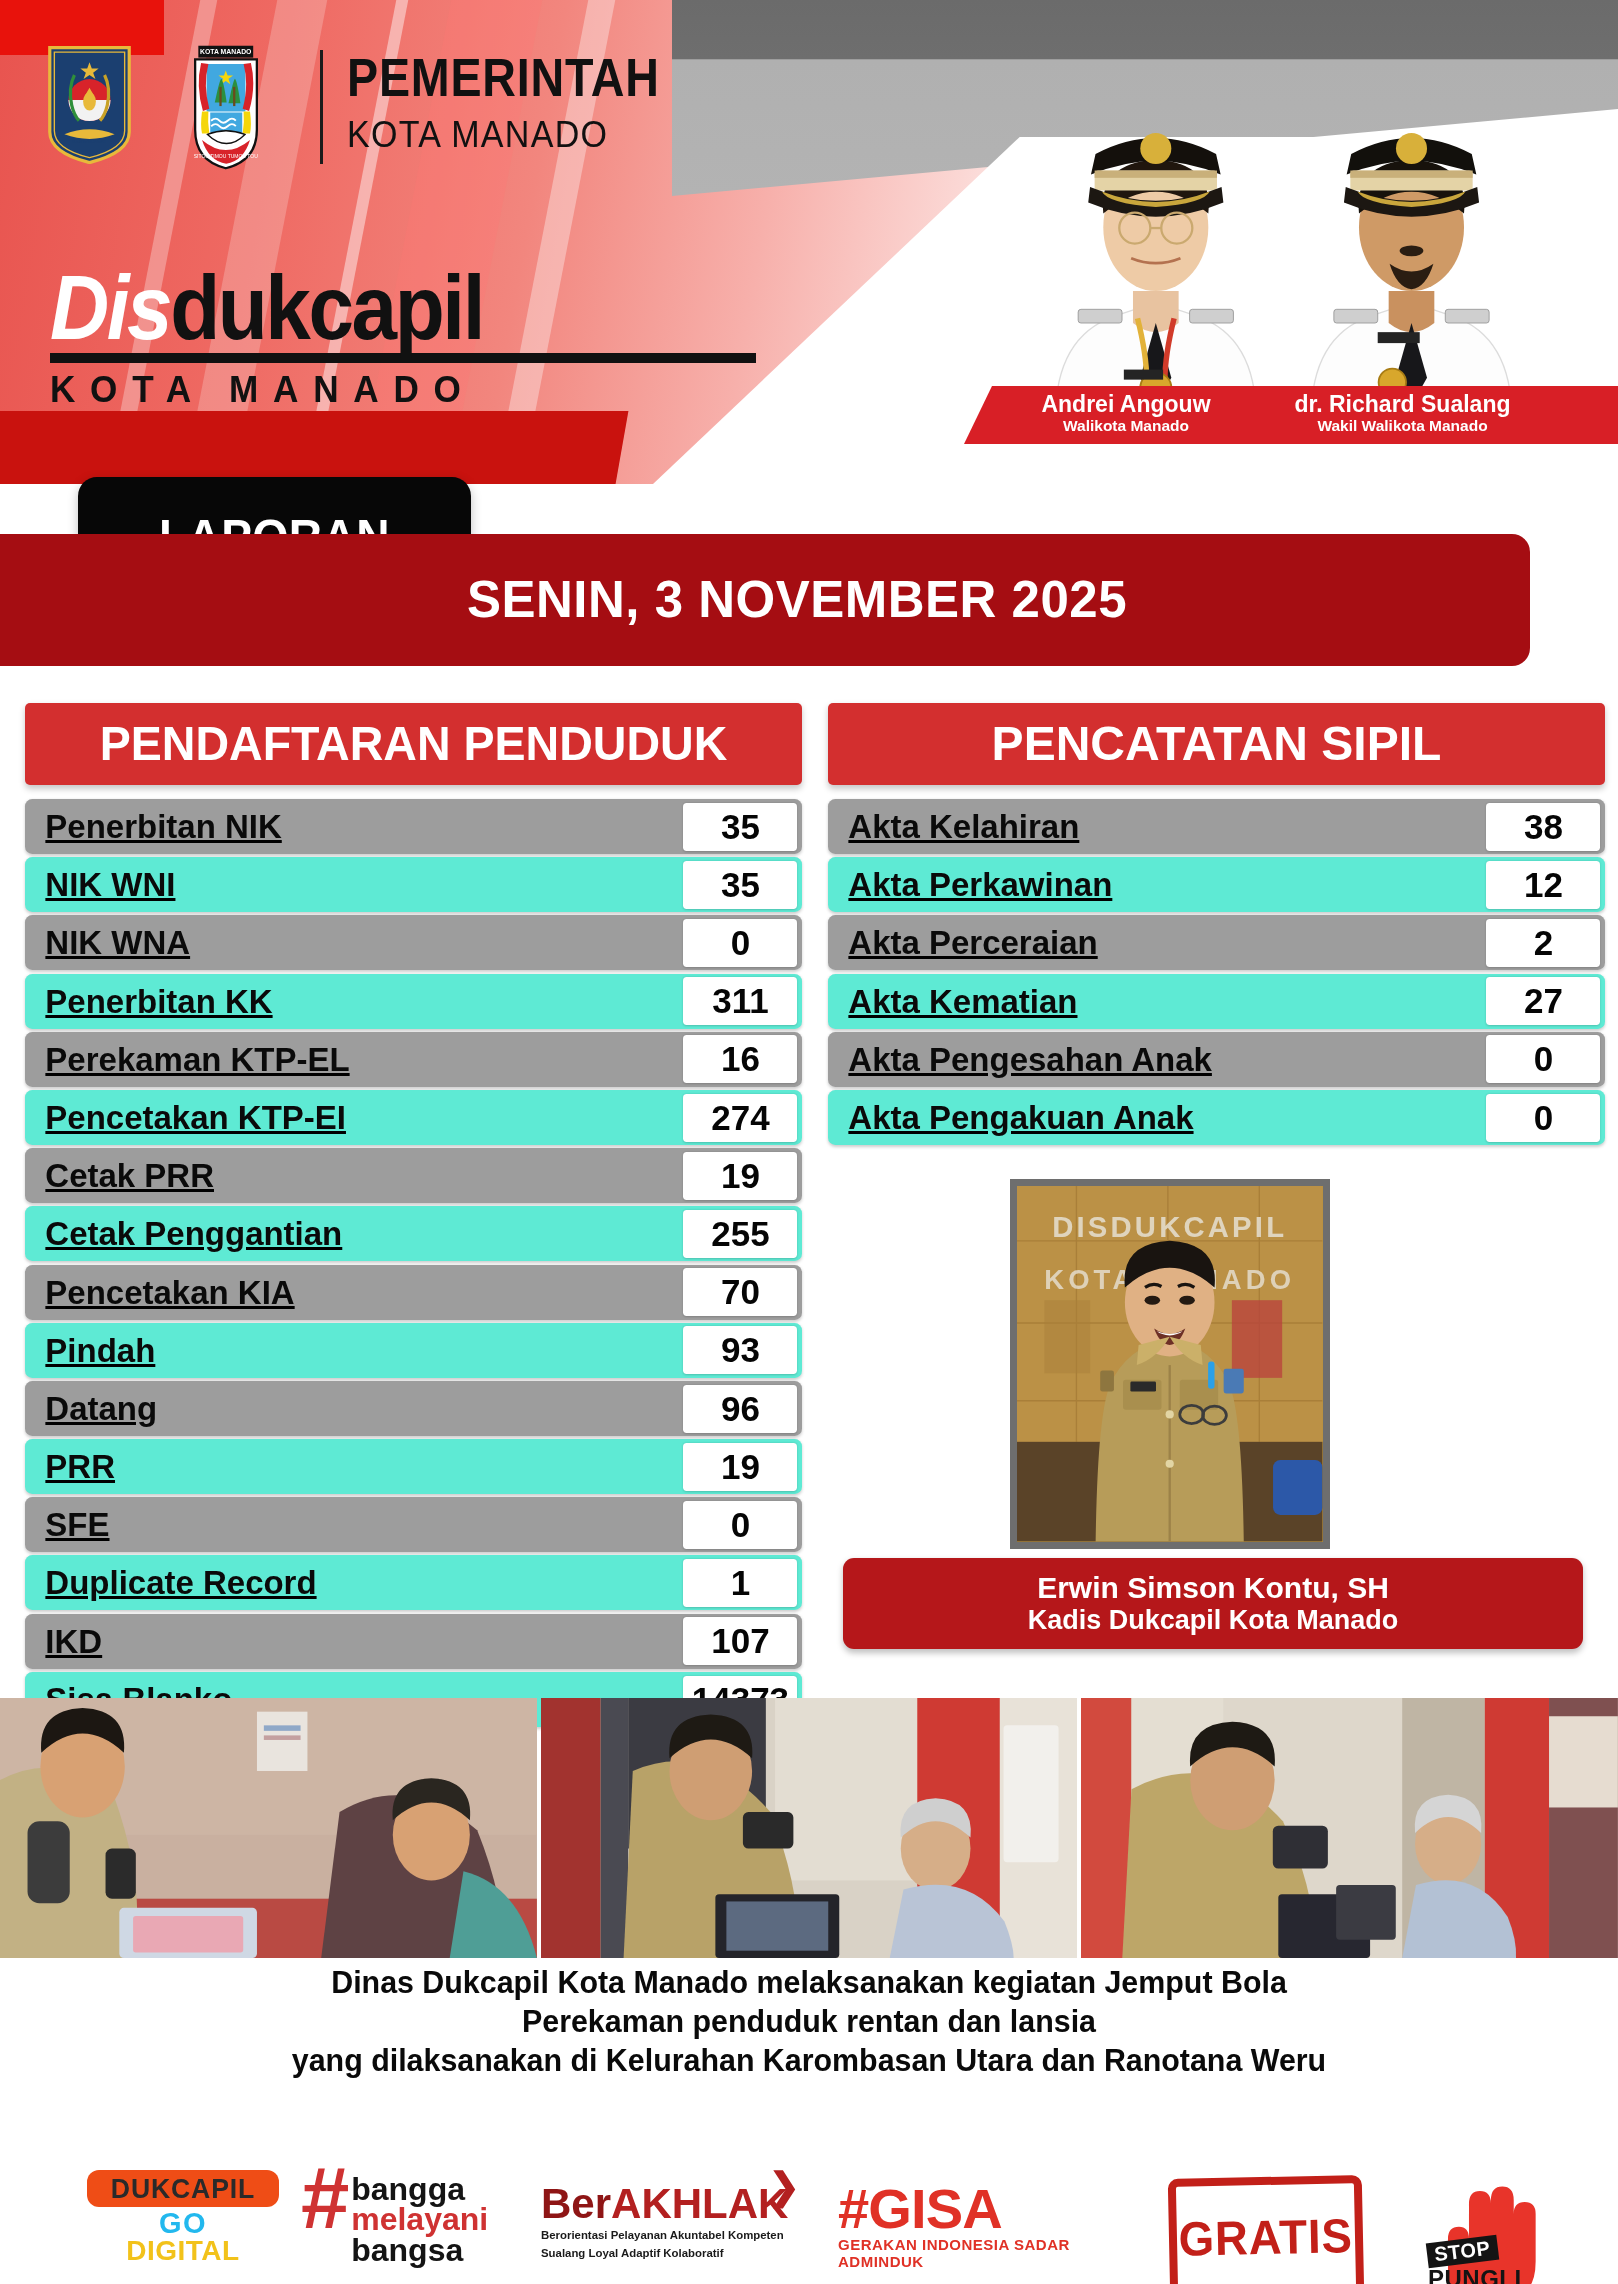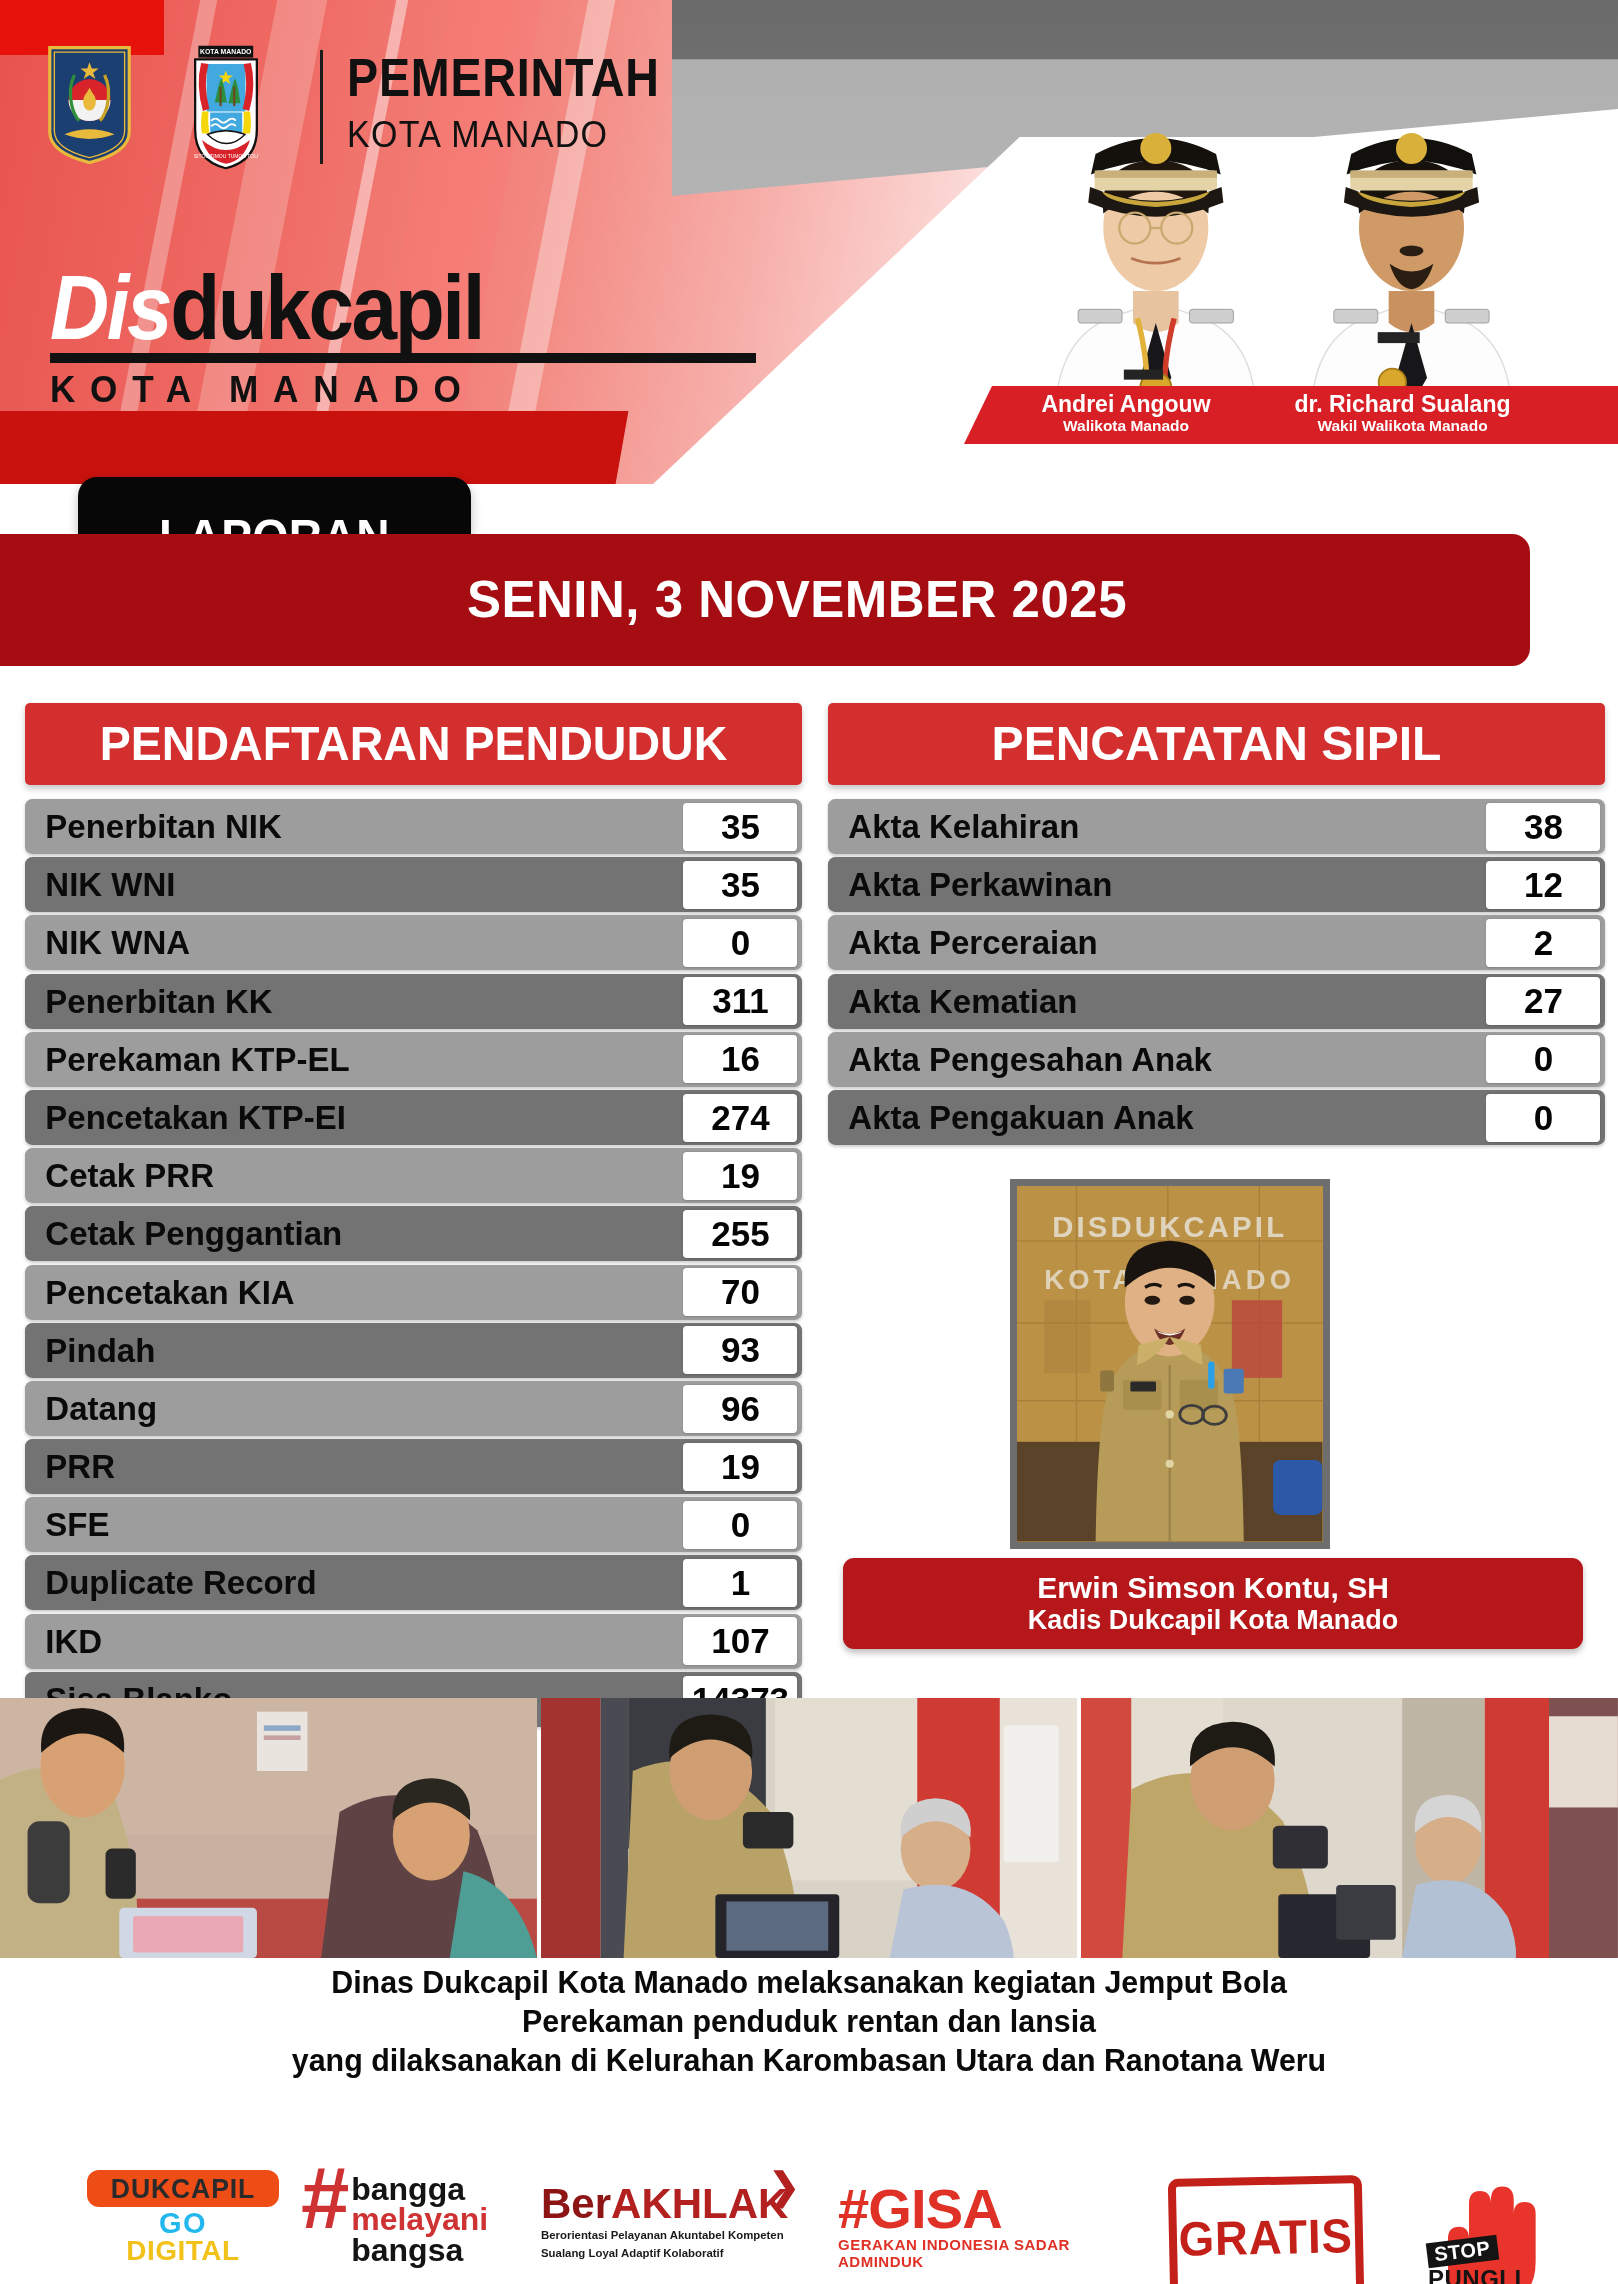--- a/index.html
+++ b/index.html
@@ -71,27 +71,27 @@
   
   .sec-hdr{position:absolute;height:82px;background:#d32f2f;border-radius:5px;
            box-shadow:0 3.2px 6.4px rgba(0,0,0,.22);}
   .sec-hdr span{display:block;color:#fff;font-weight:bold;text-align:center;line-height:82px;}
   #hdrLeft{left:25px;top:703px;width:777px;}
   #hdrLeft span{font-size:48px;transform:scaleX(.97);}
   #hdrRight{left:828px;top:703px;width:777px;}
   #hdrRight span{font-size:48px;}
 
   
-  .tbl{position:absolute;}
+  .tbl{position:absolute;text-decoration:underline;}
   #tblLeft{left:25px;top:799px;width:777px;}
   #tblRight{left:828px;top:799px;width:777px;}
   .row{position:relative;height:55px;margin-bottom:3.2px;border-radius:7.3px;
        box-shadow:0 1.8px 3.2px rgba(0,0,0,.20);display:flex;align-items:center;}
   .row.dark{background:#9d9d9d;}
-  .row.light{background:#737373;}
+  .row.light{background:#5eead4;}
   .row .lbl{font-size:34px;font-weight:bold;color:#0a0a0a;padding-left:21px;white-space:nowrap;
             transform:scaleX(.97);transform-origin:left center;}
   .row .val{position:absolute;right:4.6px;top:3.7px;height:48px;width:114px;background:#fff;
             border-radius:3.7px;display:flex;align-items:center;justify-content:center;
             font-size:35px;font-weight:bold;color:#050505;box-shadow:0 0.9px 2.3px rgba(0,0,0,.18);}
 
   
   .kadis-photo{position:absolute;left:1010px;top:1179px;width:320px;height:370px;
                background:#6e6e6e;padding:7.3px;box-sizing:border-box;}
   .kadis-inner{width:100%;height:100%;overflow:hidden;position:relative;background:#b8913f;}

